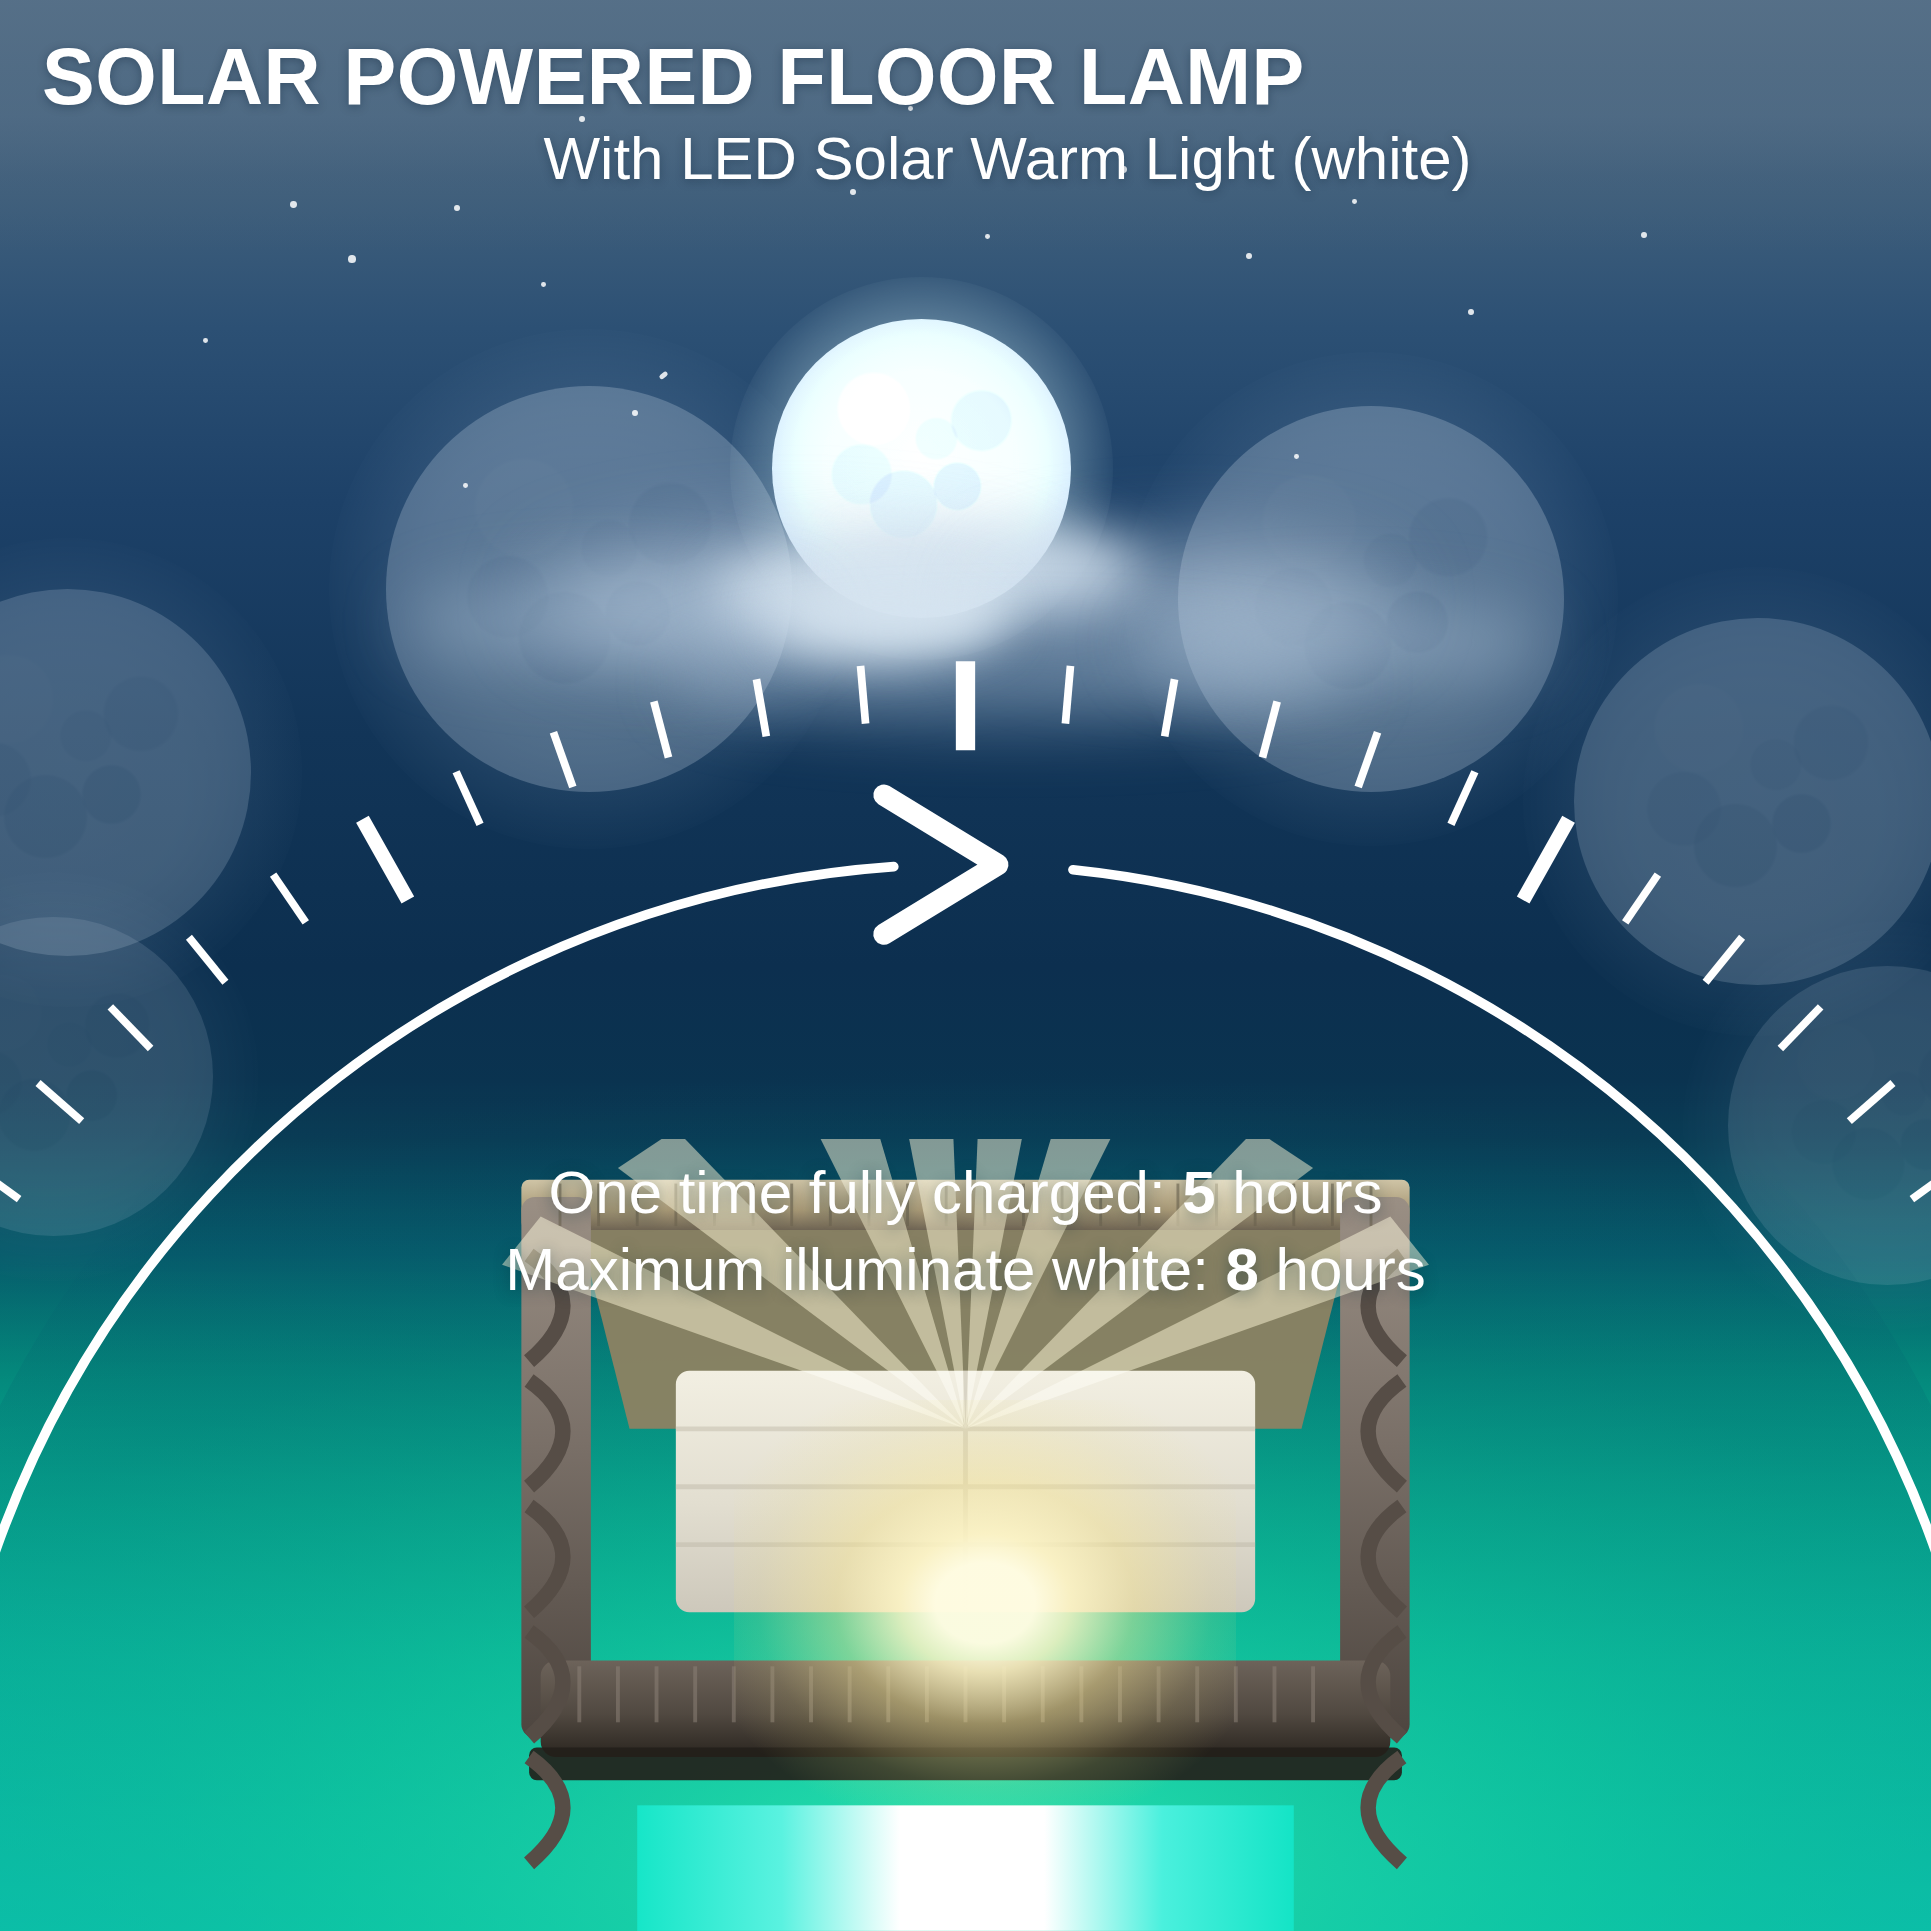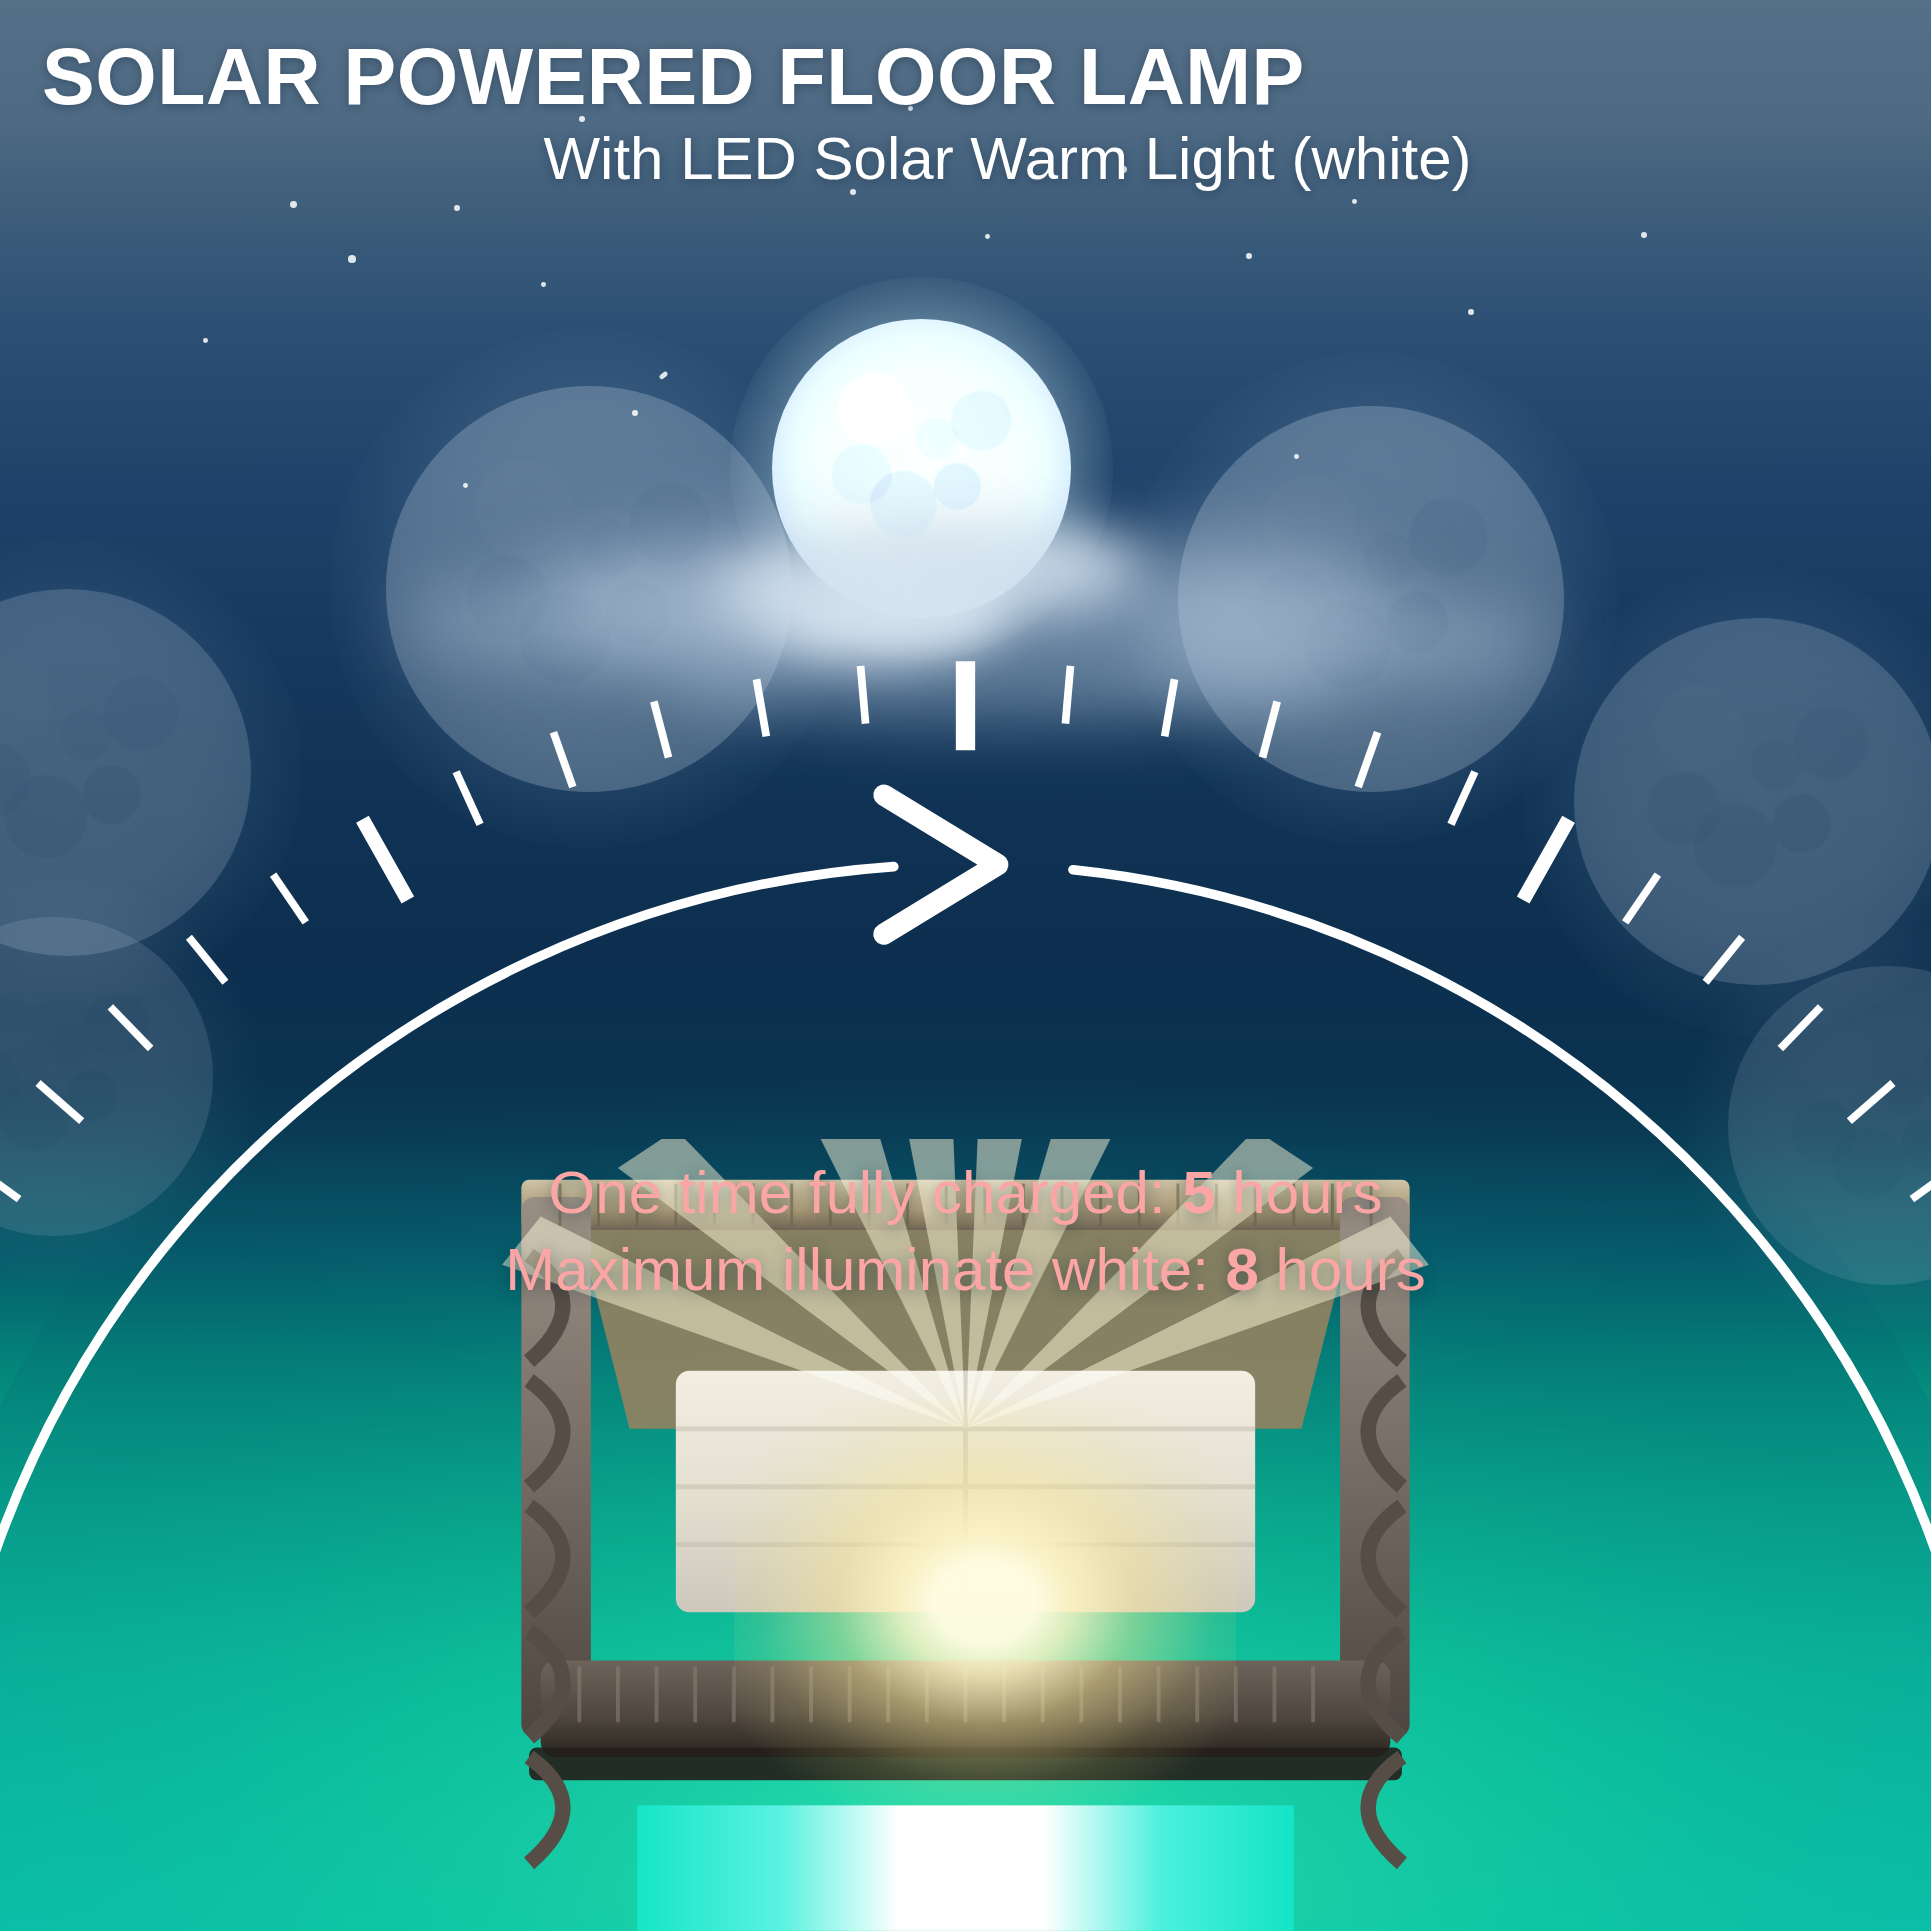--- a/index.html
+++ b/index.html
@@ -85,21 +85,21 @@
   }
   .subhead{
     position:absolute;left:0;top:127px;width:100%;
     text-align:center;color:#ffffff;
     font-size:60px;font-weight:400;line-height:1.05;
     text-shadow:0 1.9px 9.7px rgba(10,30,50,.35);
     margin-left:42px;
   }
   .specs{
     position:absolute;left:0;top:1155px;width:100%;
-    text-align:center;color:#fca5a5;
+    text-align:center;color:#ffffff;
     font-size:60px;font-weight:400;line-height:1.28;
     text-shadow:0 2.9px 15.4px rgba(0,40,50,.45);
   }
   .specs .num{font-weight:bold;}
 
   
   #lamp{position:absolute;left:0;top:1139px;width:1931px;height:792px;}
   .lampglow{
     position:absolute;left:734px;top:1400px;width:502px;height:406px;
     background:radial-gradient(ellipse at 50% 50%, rgba(255,252,225,.98) 0 14%, rgba(255,246,196,.85) 24%, rgba(252,235,150,.45) 42%, rgba(240,225,130,.14) 64%, rgba(230,220,120,0) 82%);

